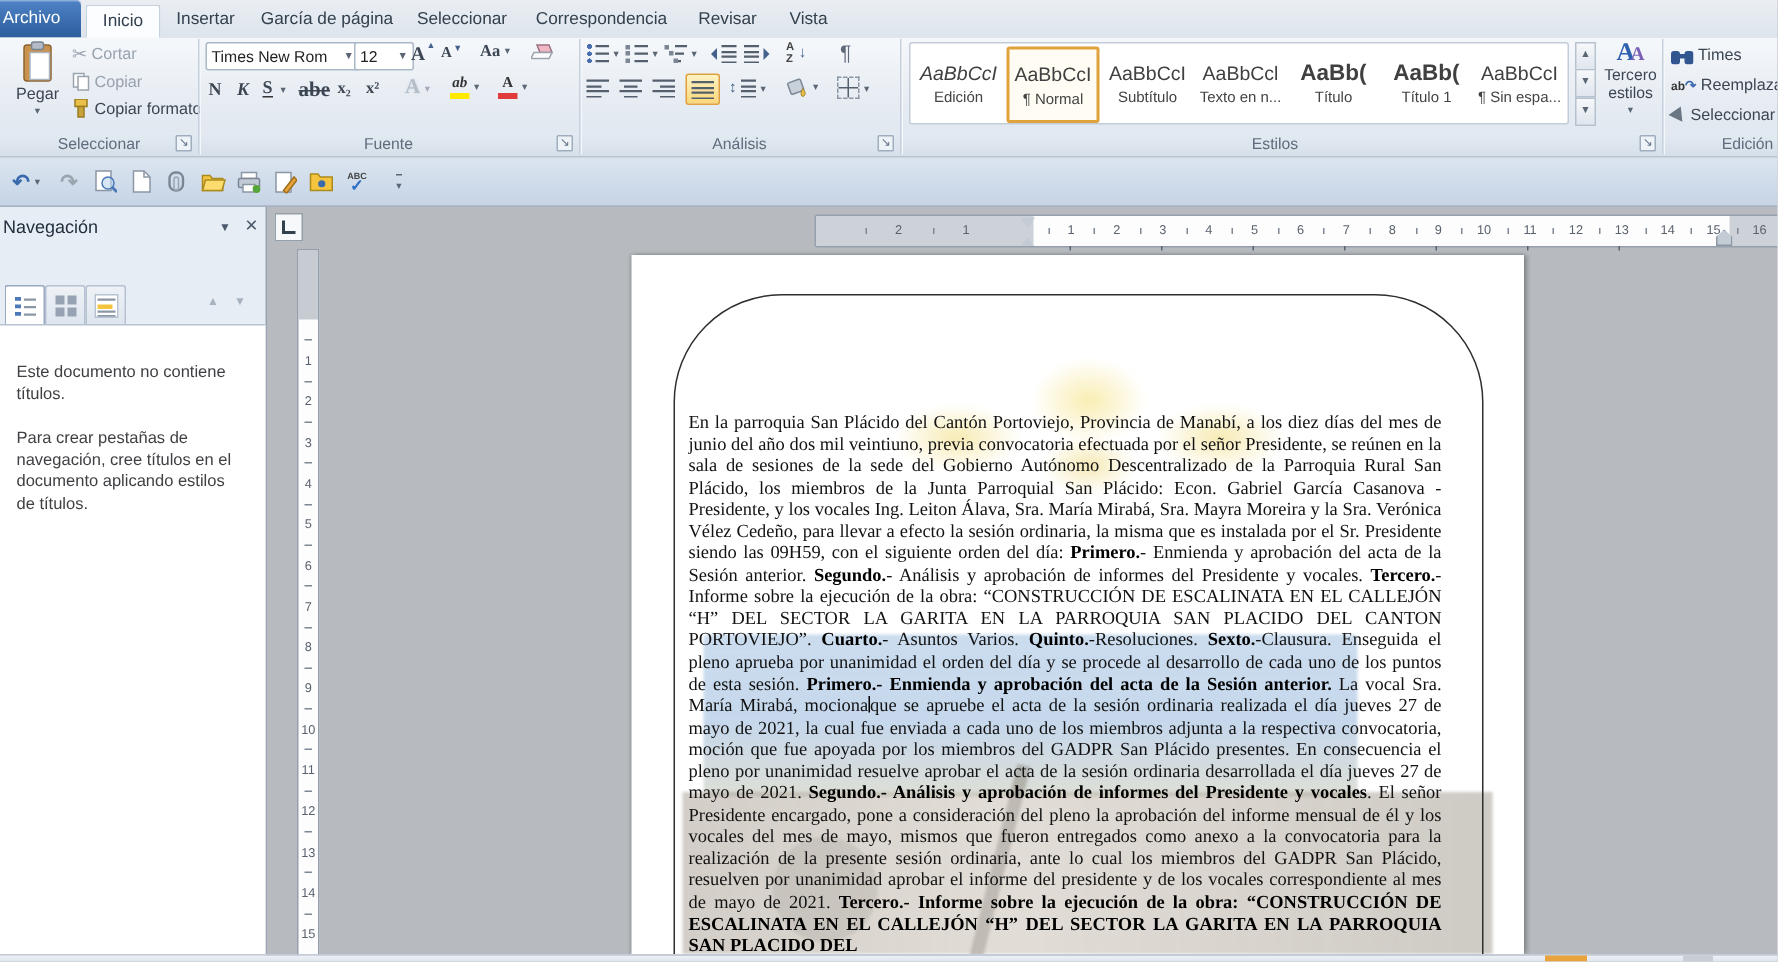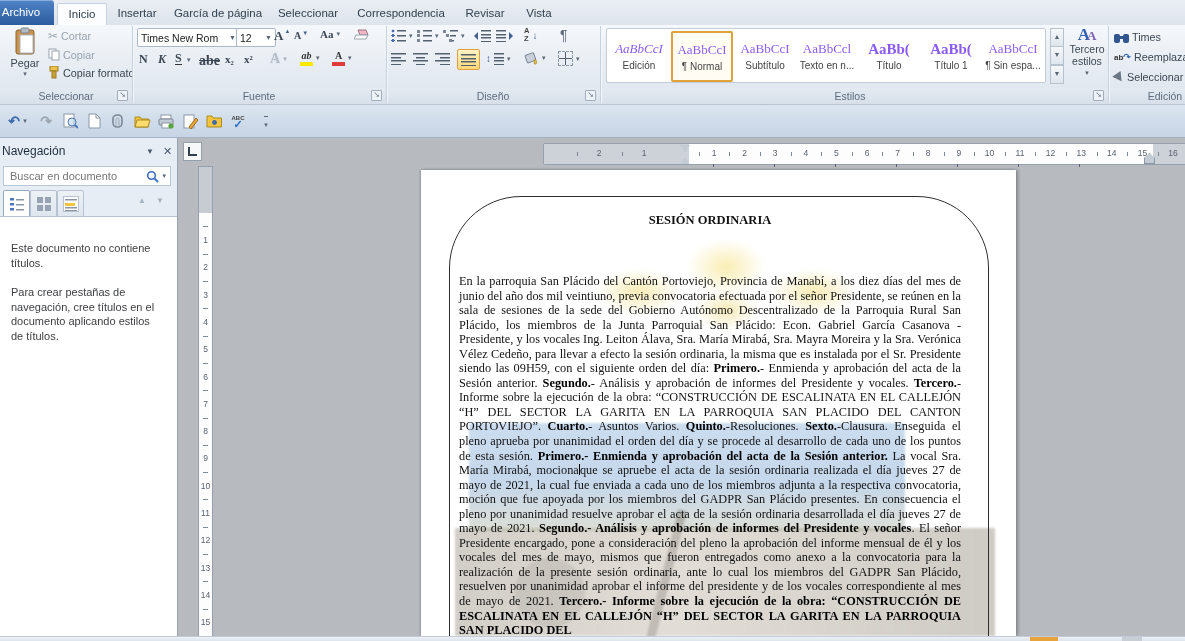--- a/index.html
+++ b/index.html
@@ -57,21 +57,21 @@
   .tri-r{border-left-color:#44618c;border-right:0}
   
   .cbar{display:inline-flex;flex-direction:column;align-items:center;line-height:1}
   .cbar .ltr{font-size:10px;font-family:"Liberation Serif",serif;font-weight:bold;color:#333}
   .cbar .bar{width:13px;height:3.5px;margin-top:1px}
   
   .gallery{position:absolute;left:6px;top:3px;width:440px;height:55px;background:#fff;
            border:1px solid #c3cdd9;border-radius:2px;display:flex;padding:2px;box-sizing:border-box;gap:2px}
   .card{width:60px;height:47px;border:1px solid transparent;border-radius:2px;text-align:center;
         display:flex;flex-direction:column;justify-content:center;cursor:default}
-  .card .sample{font-family:Liberation Serif, serif;font-size:13px;color:#8b5cf6;line-height:20px}
+  .card .sample{font-family:Liberation Sans, sans-serif;font-size:13px;color:#404040;line-height:20px}
   .card .clabel{font-size:10px;color:#444;line-height:13px;white-space:nowrap;overflow:hidden}
   .card.selected{border:2px solid #e0a23b;background:#fffdf3}
   .card.big .sample{font-size:15px;font-weight:bold}
   .card.italic .sample{font-style:italic}
   .scrollcol{position:absolute;left:450px;top:3px;width:14px}
   .scrollcol div{height:17px;border:1px solid #b7c2cf;border-top-width:0;background:linear-gradient(#f6f8fa,#dfe6ee);
                  font-size:7px;color:#5b6675;text-align:center;line-height:16px}
   .scrollcol div:first-child{border-top-width:1px}
   
   .qat{position:absolute;left:0;top:105px;width:100%;height:32px;
@@ -368,21 +368,21 @@
       <div class="rbtn" style="left:6px;top:46px">
         <span style="display:inline-block;width:0;height:0;border:5px solid transparent;border-top:9px solid #6b7684;border-bottom:0;transform:rotate(-35deg)"></span>
         <span>Seleccionar</span>
       </div>
     </div>
   </div>
 
   <div class="glabels">
     <div class="glabel" style="left:6px">Seleccionar</div>
     <div class="glabel" style="left:199px">Fuente</div>
-    <div class="glabel" style="left:433px">Diseño</div>
+    <div class="glabel" style="left:433px">Análisis</div>
     <div class="glabel" style="left:790px">Estilos</div>
     <div class="glabel" style="left:1105px">Edición</div>
     <span class="launch" style="left:117px">↘</span>
     <span class="launch" style="left:371px">↘</span>
     <span class="launch" style="left:585px">↘</span>
     <span class="launch" style="left:1093px">↘</span>
   </div>
   <div class="gdiv" style="left:132px"></div>
   <div class="gdiv" style="left:386px"></div>
   <div class="gdiv" style="left:600px"></div>
@@ -452,28 +452,20 @@
     <div class="qbtn" style="left:256px">
         <span style="border-top:1.5px solid #5b6675;font-size:7px;color:#5b6675;line-height:5px"><br>▾</span>
       </div>
   </div>
 
   <div class="nav">
     <div class="nav-h">
       <span style="position:absolute;left:2px">Navegación</span>
       <span style="position:absolute;left:146px;font-size:8px;color:#4a5a6c;top:1px">▼</span>
       <span style="position:absolute;left:163px;font-size:11px;color:#4a5a6c;top:0">✕</span>
-    </div>
-    <div class="nav-search">
-      <input placeholder="Buscar en documento" style="">
-      <svg width="13" height="13" style="flex:none">
-        <circle cx="5.5" cy="5.5" r="3.8" fill="none" stroke="#3a6ec0" stroke-width="1.6"></circle>
-        <line x1="8.5" y1="8.5" x2="12" y2="12" stroke="#3a6ec0" stroke-width="1.8"></line>
-      </svg>
-      <span class="arr8" style="margin-left:3px">▾</span>
     </div>
     <div class="ntab active" style="left:3px">
         <span class="nticon nt1"></span>
       </div>
     <div class="ntab" style="left:30px">
         <span class="nticon nt2"></span>
       </div>
     <div class="ntab" style="left:57px">
         <span class="nticon nt3"></span>
       </div>
@@ -577,21 +569,20 @@
       radial-gradient(45px 28px at 50% 78%, rgba(230,200,70,.5), transparent 70%)"></div>
     <div class="wm" style="left:48px;top:253px;width:436px;height:108px;opacity:.55;filter:blur(1px);border-radius:3px;background:
       linear-gradient(180deg, rgba(150,185,222,.9), rgba(125,165,210,.8) 55%, rgba(168,172,148,.7));"></div>
     <div class="wm" style="left:34px;top:358px;width:540px;height:108px;opacity:.5;filter:blur(1px);background:
       linear-gradient(90deg, rgba(150,140,125,.85), rgba(190,180,165,.9) 40%, rgba(142,132,118,.85));">
       <div style="position:absolute;left:205px;top:-20px;width:9px;height:150px;background:rgba(75,63,50,.55);transform:rotate(14deg)"></div>
       <div style="position:absolute;left:60px;top:30px;width:70px;height:70px;border-radius:50%;background:rgba(90,80,70,.35)"></div>
     </div>
     <div class="pborder"></div>
     <div class="doc-title">
-      <div>SESIÓN ORDINARIA</div>
     </div>
     <div class="doc-text"><span>En la parroquia San Plácido del Cantón Portoviejo, Provincia de Manabí, a los diez días del mes de junio del año dos mil veintiuno, previa convocatoria efectuada por el señor Presidente, se reúnen en la sala de sesiones de la sede del Gobierno Autónomo Descentralizado de la Parroquia Rural San Plácido, los miembros de la Junta Parroquial San Plácido: Econ. Gabriel García Casanova - Presidente, y los vocales Ing. Leiton Álava, Sra. María Mirabá, Sra. Mayra Moreira y la Sra. Verónica Vélez Cedeño, para llevar a efecto la sesión ordinaria, la misma que es instalada por el Sr. Presidente siendo las 09H59, con el siguiente orden del día: </span><b>Primero.</b><span>- Enmienda y aprobación del acta de la Sesión anterior. </span><b>Segundo.</b><span>- Análisis y aprobación de informes del Presidente y vocales. </span><b>Tercero.</b><span>- Informe sobre la ejecución de la obra: “CONSTRUCCIÓN DE ESCALINATA EN EL CALLEJÓN “H” DEL SECTOR LA GARITA EN LA PARROQUIA SAN PLACIDO DEL CANTON PORTOVIEJO”. </span><b>Cuarto.</b><span>- Asuntos Varios. </span><b>Quinto.</b><span>-Resoluciones. </span><b>Sexto.</b><span>-Clausura. Enseguida el pleno aprueba por unanimidad el orden del día y se procede al desarrollo de cada uno de los puntos de esta sesión. </span><b>Primero.- Enmienda y aprobación del acta de la Sesión anterior. </b><span>La vocal Sra. María Mirabá, mociona</span><span class="caret"></span><span>que se apruebe el acta de la sesión ordinaria realizada el día jueves 27 de mayo de 2021, la cual fue enviada a cada uno de los miembros adjunta a la respectiva convocatoria, moción que fue apoyada por los miembros del GADPR San Plácido presentes. En consecuencia el pleno por unanimidad resuelve aprobar el acta de la sesión ordinaria desarrollada el día jueves 27 de mayo de 2021. </span><b>Segundo.- Análisis y aprobación de informes del Presidente y vocales</b><span>. El señor Presidente encargado, pone a consideración del pleno la aprobación del informe mensual de él y los vocales del mes de mayo, mismos que fueron entregados como anexo a la convocatoria para la realización de la presente sesión ordinaria, ante lo cual los miembros del GADPR San Plácido, resuelven por unanimidad aprobar el informe del presidente y de los vocales correspondiente al mes de mayo de 2021. </span><b>Tercero.- Informe sobre la ejecución de la obra: “CONSTRUCCIÓN DE ESCALINATA EN EL CALLEJÓN “H” DEL SECTOR LA GARITA EN LA PARROQUIA SAN PLACIDO DEL</b></div>
   </div>
 
   <div class="bstrip">
     <div style="position: absolute; left: 1030px; top: 0px; width: 28px; height: 5px; background: rgb(232, 163, 61);" id="strip-orange"></div>
     <div style="position:absolute;left:1122px;top:0;width:20px;height:5px;background:#c9ced5"></div>
   </div>
 
 <div class="tabstop" style="left: 713px;"></div>

